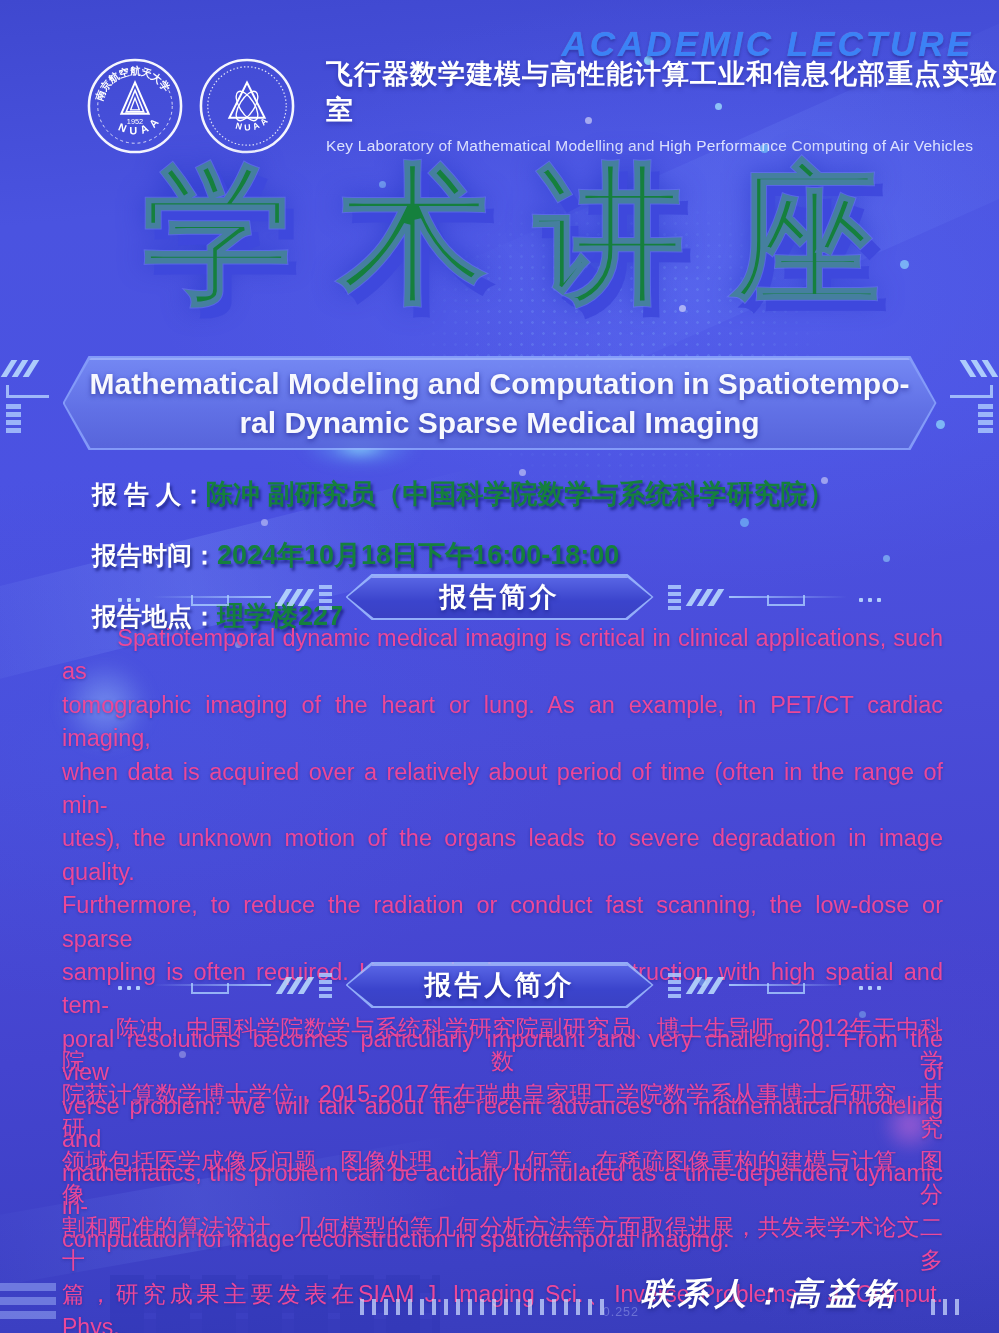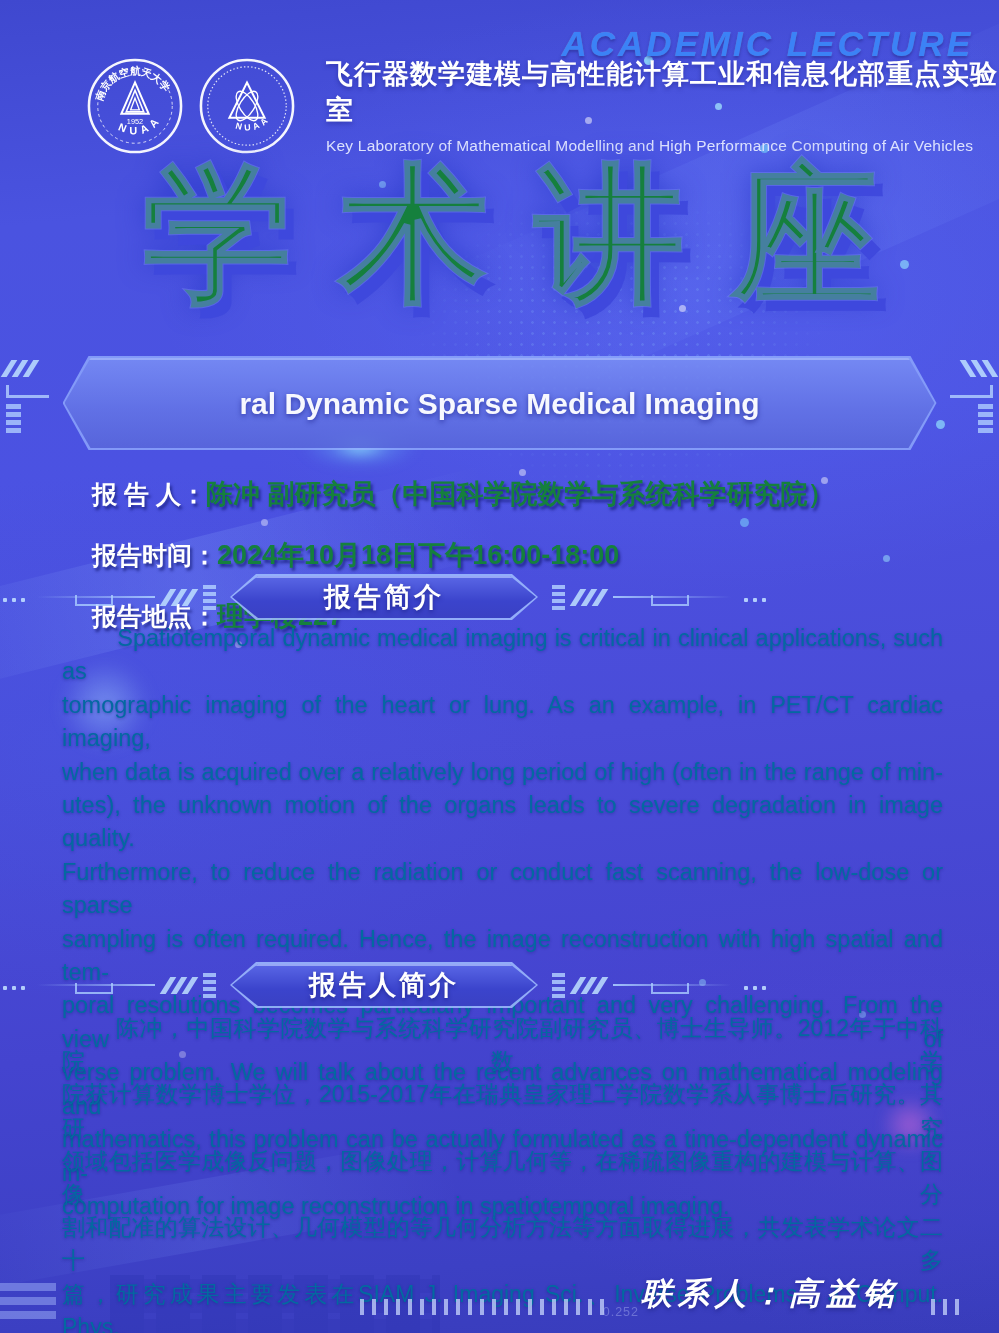--- a/index.html
+++ b/index.html
@@ -88,39 +88,39 @@
   .ladder{margin-top:6px;}
   .ladder i{display:block;width:15px;height:5px;margin:3px 0;background:rgba(175,205,255,.8);}
   
   .details{position:absolute;top:460px;left:92px;}
   .detail-row{display:flex;align-items:baseline;margin-bottom:9px;}
   .detail-label{font-size:25px;font-weight:bold;color:#ffffff;white-space:pre;
     text-shadow:2px 3px 3px rgba(22,28,120,.75);}
   .detail-value{font-size:27px;font-weight:bold;color:#15803d;
     text-shadow:2px 3px 3px rgba(22,28,120,.75);margin-top:16px;}
   
-  .section-banner{position:absolute;left:0;width:100%;display:flex;align-items:center;justify-content:flex-start;}
+  .section-banner{position:absolute;left:0;width:100%;display:flex;align-items:center;justify-content:center;}
   .sec1{top:574px;} .sec2{top:962px;}
   .side-decor{display:flex;align-items:center;gap:10px;}
   .dots i{display:inline-block;width:4px;height:4px;margin:0 2.5px;border-radius:1px;background:rgba(190,220,255,.9);}
   .hline{width:118px;height:2px;background:linear-gradient(90deg,transparent,rgba(170,205,255,.9));
     position:relative;}
   .hline:after{content:"";position:absolute;left:38px;top:0;width:34px;height:9px;
     border:2px solid rgba(170,205,255,.8);border-top:none;transform:translateY(-1px);}
   .side-decor.rgt .hline{background:linear-gradient(270deg,transparent,rgba(170,205,255,.9));}
   .mini-ladder i{display:block;width:13px;height:4px;margin:3px 0;background:rgba(175,205,255,.85);}
   .hex-outer{position:relative;width:308px;height:46px;margin:0 14px;}
   .hex-border{position:absolute;inset:0;background:rgba(160,190,255,.85);}
   .hex-fill{position:absolute;inset:2px;display:flex;align-items:center;justify-content:center;
     background:linear-gradient(180deg,#5a67e6,#3b44cc 60%,#3a41c4);
     box-shadow:inset 0 2px 0 rgba(185,205,255,.65);}
   .hex-fill h2{margin:0;font-size:27px;font-weight:bold;color:#ffffff;letter-spacing:3px;
     text-shadow:0 2px 4px rgba(24,30,130,.7);}
   
-  .para{position:absolute;left:62px;right:56px;color:#0369a1;}
+  .para{position:absolute;left:62px;right:56px;color:#ec4899;}
   .abstract{top:622px;font-size:23.5px;line-height:33.4px;}
   .bio{top:1012px;font-size:23px;line-height:33.2px;}
   .para .line{text-align:justify;text-align-last:justify;white-space:normal;
     text-shadow:0 1px 3px rgba(25,30,120,.45);}
   .para .line:first-child{text-indent:2.35em;}
   .para .line:last-child{text-align-last:left;}
   
   .footer{position:absolute;right:34px;bottom:18px;display:flex;align-items:flex-end;gap:31px;}
   .ticks{height:16px;opacity:.8;
     background:repeating-linear-gradient(90deg,rgba(205,220,255,.9) 0 4px,transparent 4px 12px);}
@@ -219,20 +219,21 @@
   <div class="ladder">
       <i></i>
       <i></i>
       <i></i>
       <i></i>
     </div>
 </div>
 <div class="banner-wrap">
   <div class="banner-border chamfer"></div>
   <div class="banner-fill chamfer">
+    <div class="banner-line">Mathematical Modeling and Computation in Spatiotempo-</div>
     <div class="banner-line">ral Dynamic Sparse Medical Imaging</div>
   </div>
 </div>
 
 <div class="details">
   <div class="detail-row">
     <span class="detail-label">报 告 人：</span>
     <span class="detail-value">陈冲 副研究员（中国科学院数学与系统科学研究院）</span>
   </div>
   <div class="detail-row">
@@ -280,21 +281,21 @@
         <i></i>
       </span>
     <span class="hline"></span>
     <span class="dots"><i></i><i></i><i></i></span>
   </div>
 </div>
 
 <div class="para abstract">
     <div class="line">Spatiotemporal dynamic medical imaging is critical in clinical applications, such as</div>
     <div class="line">tomographic imaging of the heart or lung. As an example, in PET/CT cardiac imaging,</div>
-    <div class="line">when data is acquired over a relatively long period of high (often in the range of min-</div>
+    <div class="line">when data is acquired over a relatively about period of time (often in the range of min-</div>
     <div class="line">utes), the unknown motion of the organs leads to severe degradation in image quality.</div>
     <div class="line">Furthermore, to reduce the radiation or conduct fast scanning, the low-dose or sparse</div>
     <div class="line">sampling is often required. Hence, the image reconstruction with high spatial and tem-</div>
     <div class="line">poral resolutions becomes particularly important and very challenging. From the view of</div>
     <div class="line">verse problem. We will talk about the recent advances on mathematical modeling and</div>
     <div class="line">mathematics, this problem can be actually formulated as a time-dependent dynamic in-</div>
     <div class="line">computation for image reconstruction in spatiotemporal imaging.</div>
   </div>
 
 <div class="section-banner sec2">

